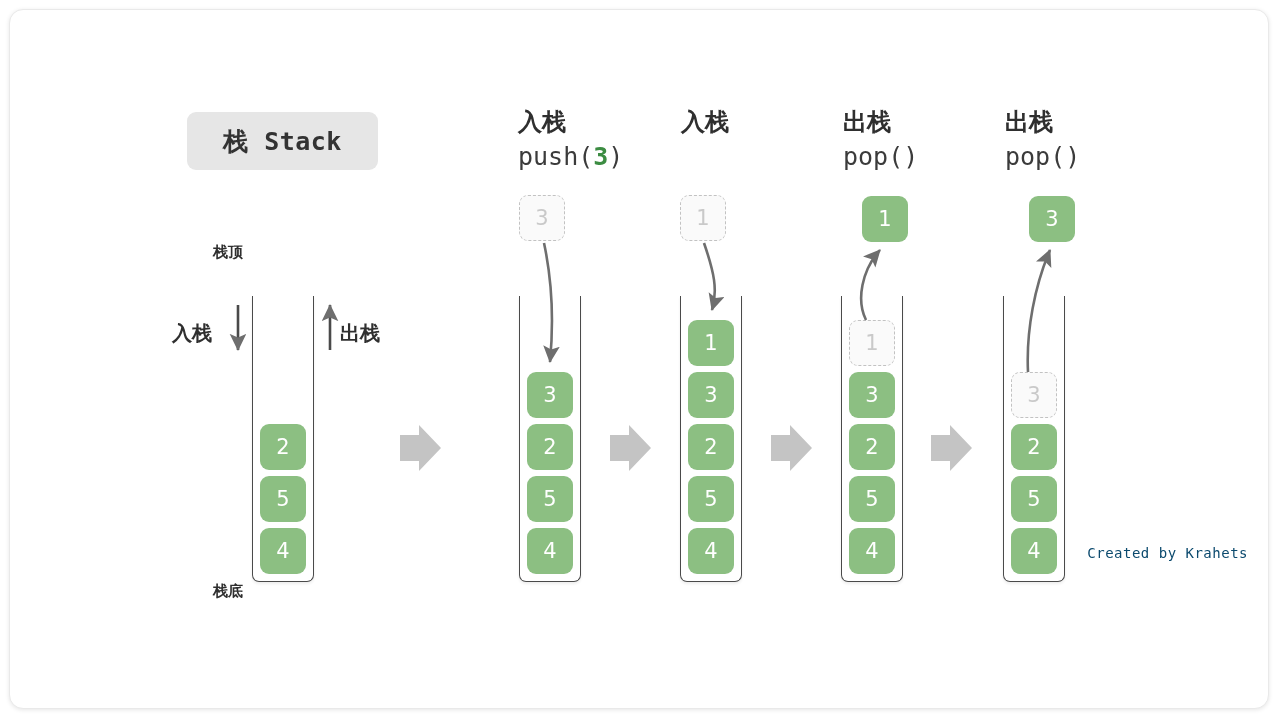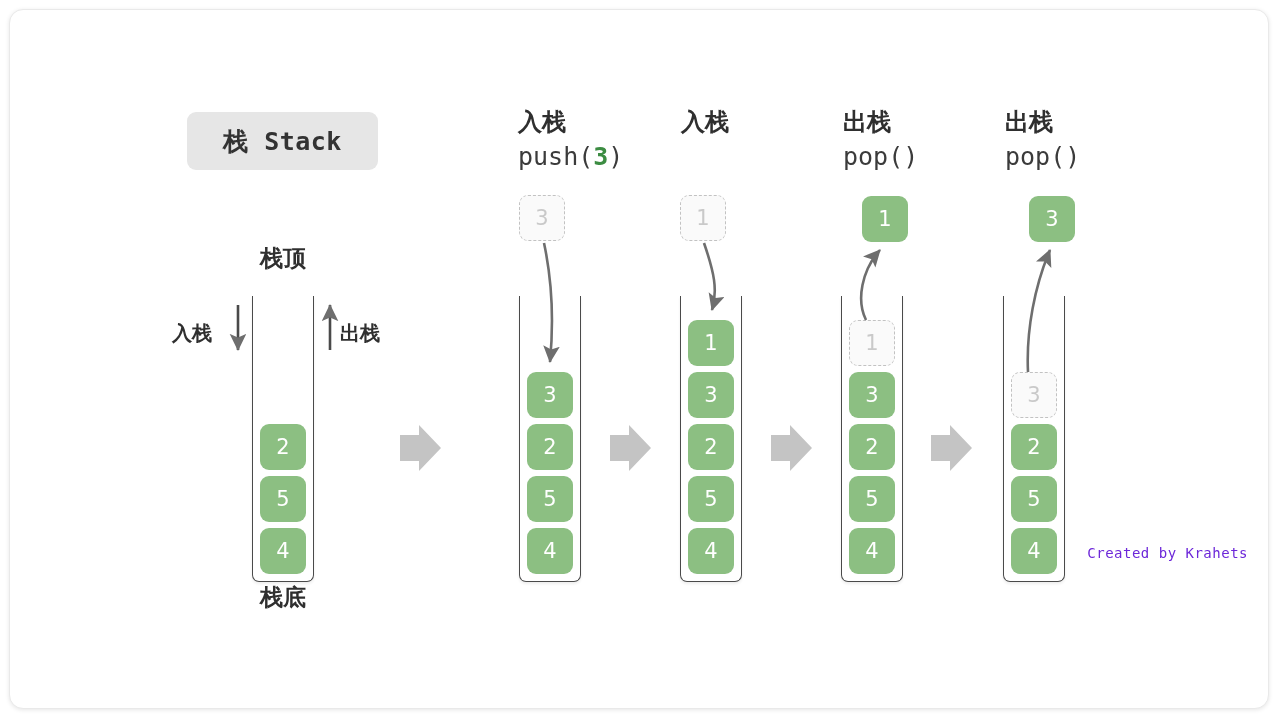--- a/index.html
+++ b/index.html
@@ -120,44 +120,43 @@
     position: absolute;
     font-family: "DejaVu Sans", sans-serif;
     font-size: 20px;
     font-weight: bold;
     color: #2f2f2f;
     white-space: nowrap;
   }
   .top-bottom-label {
     position: absolute;
     font-family: "DejaVu Sans", sans-serif;
-    font-size: 23px;
+    font-size: 15px;
     font-weight: bold;
     color: #2f2f2f;
     white-space: nowrap;
-    text-align: center;
   }
 
   
   #overlay {
     position: absolute;
     left: 0; top: 0;
     width: 1280px;
     height: 720px;
     pointer-events: none;
   }
 
   
   .footer {
     position: absolute;
     right: 32px;
     bottom: 24px;
     font-family: "DejaVu Sans Mono", monospace;
     font-size: 14px;
-    color: #6d28d9;
+    color: #0c4a6e;
     letter-spacing: 0.5px;
   }
 </style>
 </head>
 <body>
 
 <div id="canvas">
   <div class="card-frame"></div>
 
   <div class="title-badge">栈 Stack</div>

